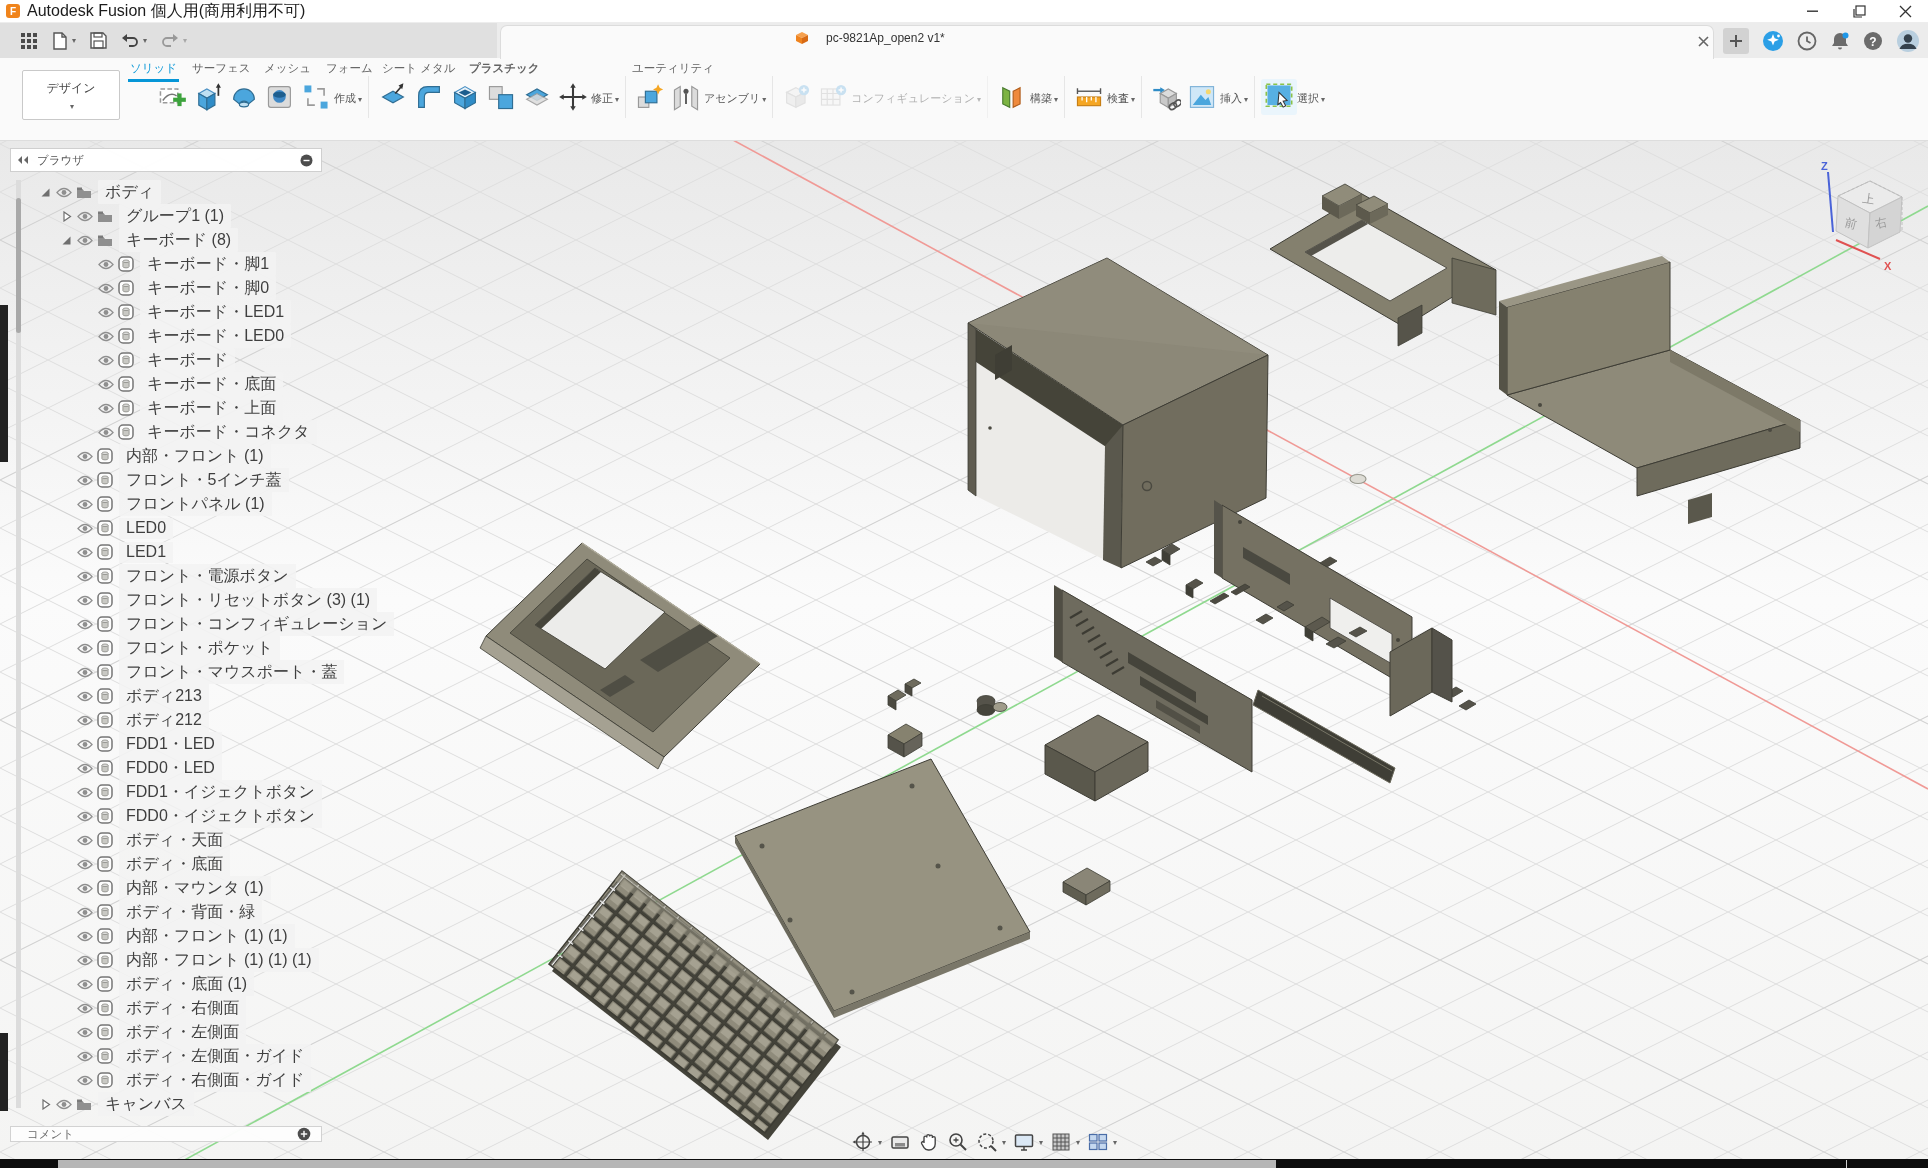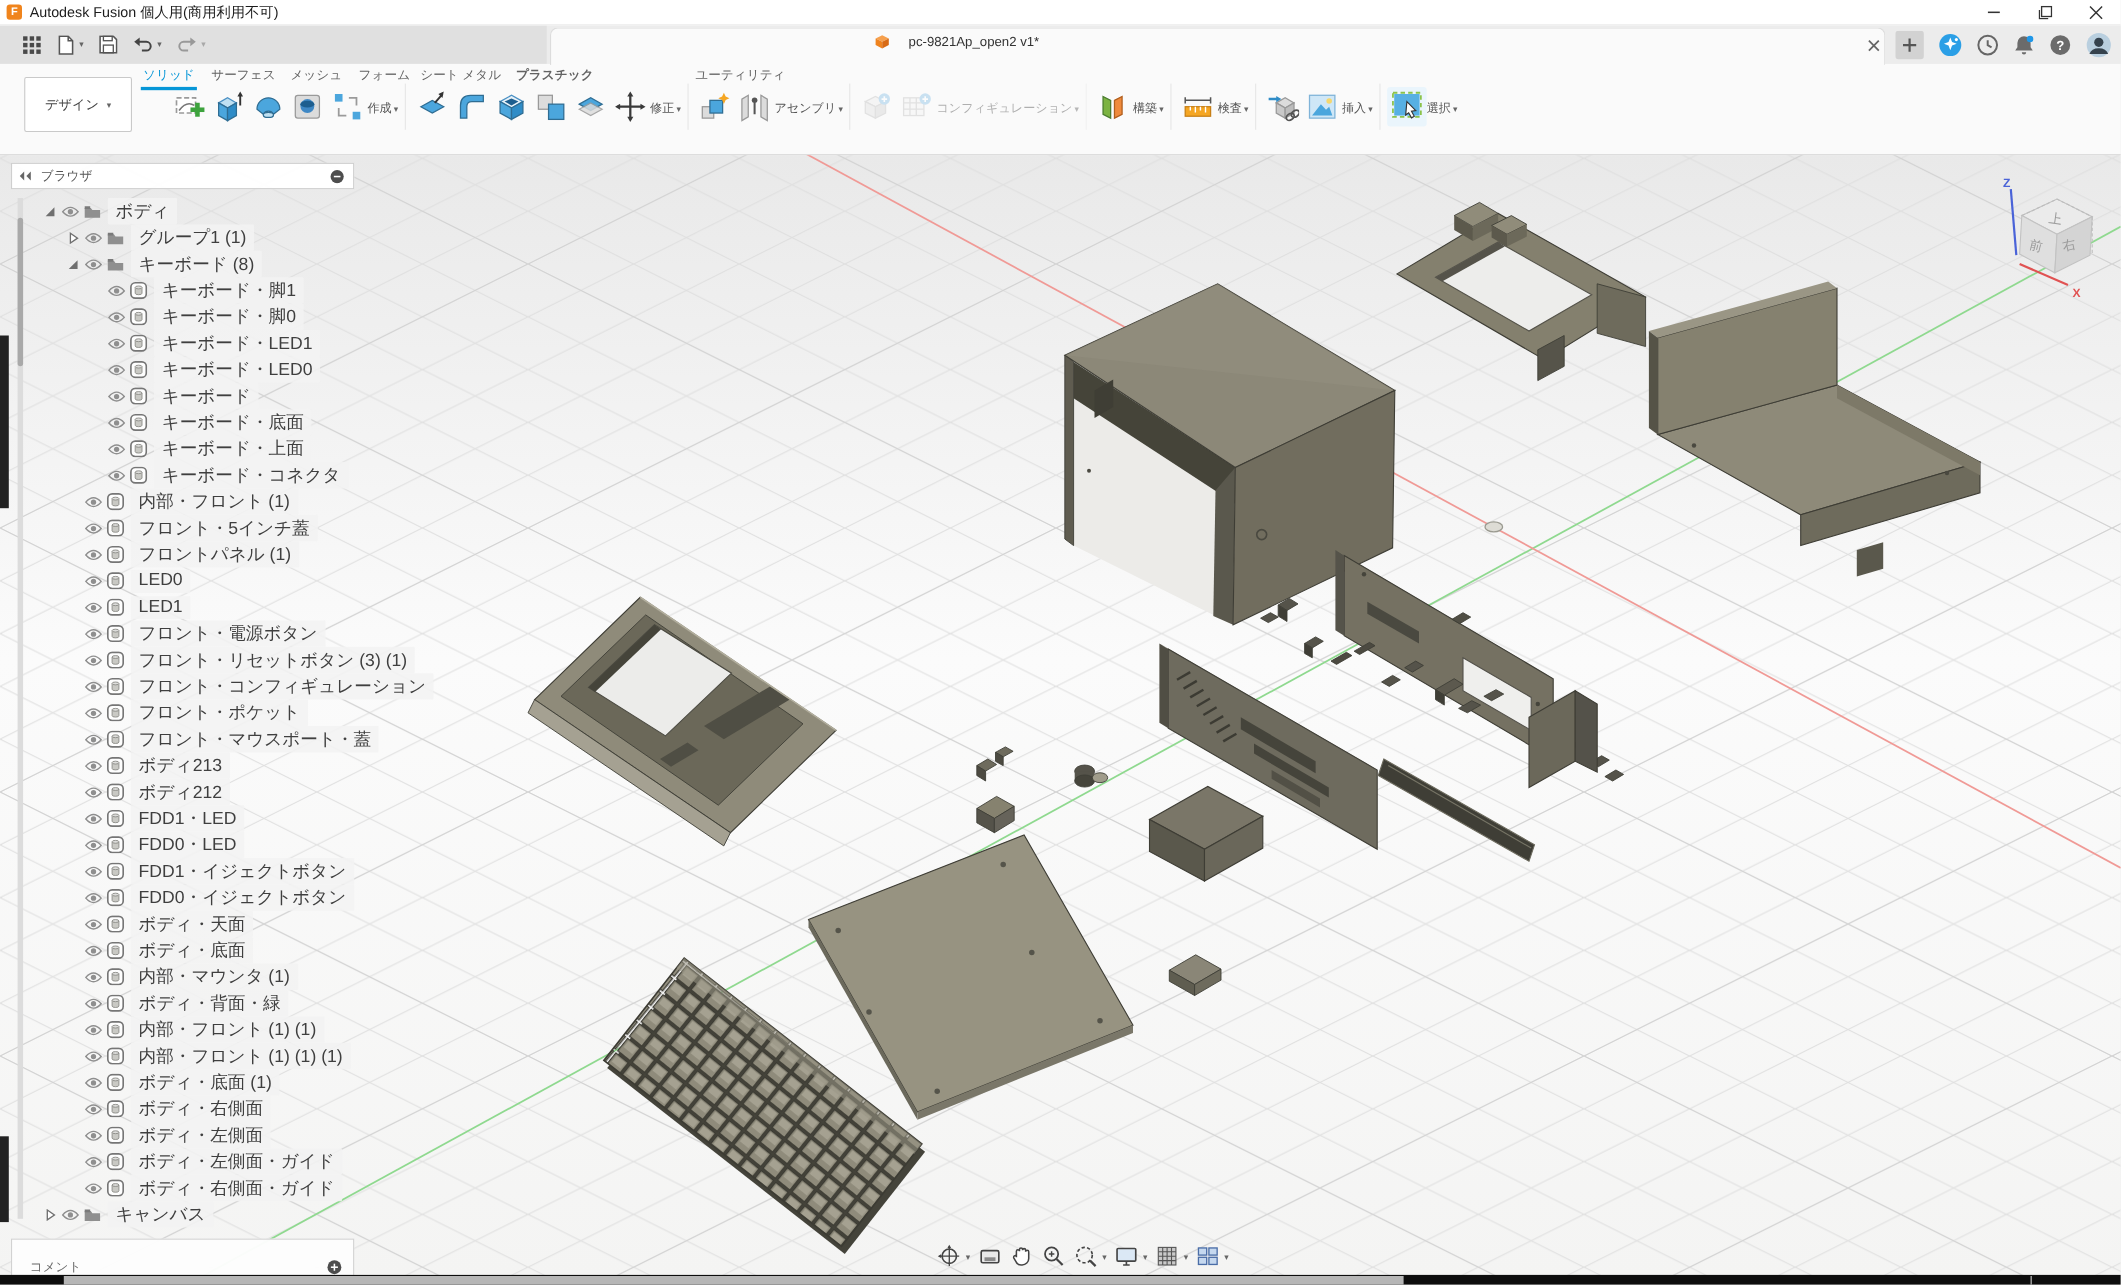--- a/index.html
+++ b/index.html
@@ -6,38 +6,38 @@
   body{width:1928px;height:1168px;position:relative;overflow:hidden;
        font-family:"Liberation Sans","DejaVu Sans",sans-serif;
        background:#f2f2f2;-webkit-font-smoothing:antialiased;}
   .abs{position:absolute;}
   
   #titlebar{left:0;top:0;width:1928px;height:22px;background:#ffffff;border-bottom:1px solid #ededed;
             display:flex;align-items:center;z-index:40;}
   #fusion-logo{width:14px;height:14px;border-radius:3px;margin:0 7px 0 6px;
                background:#f0841c;color:#fff;font-size:10px;font-weight:bold;
                display:flex;align-items:center;justify-content:center;}
-  #title-text{font-size:13px;color:#1c1c1c;}
+  #title-text{font-size:16px;color:#1c1c1c;}
   #win-controls{margin-left:auto;display:flex;height:22px;}
   .win-btn{width:46px;height:22px;display:flex;align-items:center;justify-content:center;}
   
   #tabstrip{left:0;top:23px;width:1928px;height:35px;background:#ececec;z-index:39;}
   #qat{position:absolute;left:0;top:0;width:497px;height:35px;background:#e0e0e0;
        display:flex;align-items:center;gap:14px;padding-left:20px;box-sizing:border-box;}
   .qat-item{display:flex;align-items:center;gap:2px;}
   #active-tab{position:absolute;left:500px;top:2px;width:1212px;height:33px;background:#fafafa;
               border:1px solid #dcdcdc;border-bottom:none;border-radius:7px 7px 0 0;}
   #doc-tab-label{position:absolute;left:795px;top:8px;display:flex;align-items:center;gap:17px;
                  font-size:12px;color:#333;}
   #tab-right-icons{position:absolute;right:8px;top:3px;display:flex;align-items:center;gap:13px;height:30px;}
   
   #ribbon{left:0;top:58px;width:1928px;height:82px;background:#fafafa;border-bottom:1px solid #dddddd;z-index:38;}
   #design-btn{position:absolute;left:22px;top:12px;width:96px;height:48px;background:#fff;
               border:1px solid #c9c9c9;border-radius:2px;display:flex;align-items:center;
-              justify-content:center;font-size:12px;color:#444;gap:5px;}
+              justify-content:center;font-size:12px;color:#444;gap:5px;flex-direction:column;}
   .ribbon-tab{position:absolute;top:2px;font-size:11.5px;color:#636363;padding:1px 2px 3px;}
   .ribbon-tab.active{color:#0696d7;border-bottom:3px solid #0696d7;}
   #groups{position:absolute;left:148px;top:18px;display:flex;}
   .group{display:flex;flex-direction:row;align-items:center;border-right:1px solid #e6e6e6;padding:0 6px;}
   .group:last-child{border-right:none;}
   .g-icons{display:flex;align-items:center;height:42px;}
   .g-icons .icon{width:36px;height:36px;display:flex;align-items:center;justify-content:center;}
   .g-label{font-size:11px;color:#555;margin-top:3px;white-space:nowrap;}
   .caret{font-size:8px;color:#666;margin-left:2px;}
   .disabled{opacity:.45;}
@@ -47,22 +47,22 @@
   #browser-header span.t{font-size:11.5px;color:#555;margin-left:8px;}
   #browser-scroll{left:16px;top:180px;width:5px;height:928px;background:#dcdcdc;z-index:29;}
   #browser-thumb{left:16px;top:198px;width:5px;height:135px;background:#a9a9a9;border-radius:3px;z-index:30;}
   #tree{left:10px;top:180px;z-index:30;}
   .trow{display:flex;align-items:center;height:24px;}
   .slot{width:18px;display:flex;justify-content:center;}
   .tlabel{font-size:16px;color:#3f3f3f;background:rgba(243,243,243,.88);
           padding:1.5px 7px;margin-left:4px;white-space:nowrap;border-radius:1px;}
   .ticon{width:20px;display:flex;justify-content:center;}
   
-  #comment-bar{left:10px;top:1126px;width:312px;height:34px;background:rgba(253,253,253,.97);
-               border:1px solid #d2d2d2;display:flex;align-items:flex-end;z-index:30;box-sizing:border-box;}
+  #comment-bar{left:10px;top:1126px;width:312px;height:16px;background:rgba(253,253,253,.97);
+               border:1px solid #d2d2d2;display:flex;align-items:flex-start;z-index:30;box-sizing:border-box;}
   #comment-bar span.t{font-size:11.5px;color:#6a6a6a;margin-left:16px;}
   
   #navbar{left:852px;top:1131px;display:flex;align-items:center;gap:7px;z-index:30;}
   .nav-item{display:flex;align-items:center;gap:2px;}
   
   #taskbar{left:0;top:1159px;width:1928px;height:9px;background:#0d0d0d;z-index:45;}
   #taskbar-gray{position:absolute;left:58px;top:1px;width:1218px;height:8px;background:#b6b6b6;}
   #taskbar-sep{position:absolute;left:1846px;top:1px;width:1px;height:8px;background:#cfcfcf;}
   .edge-sliver{left:0;width:8px;background:#222;z-index:44;}
   svg{display:block;}

